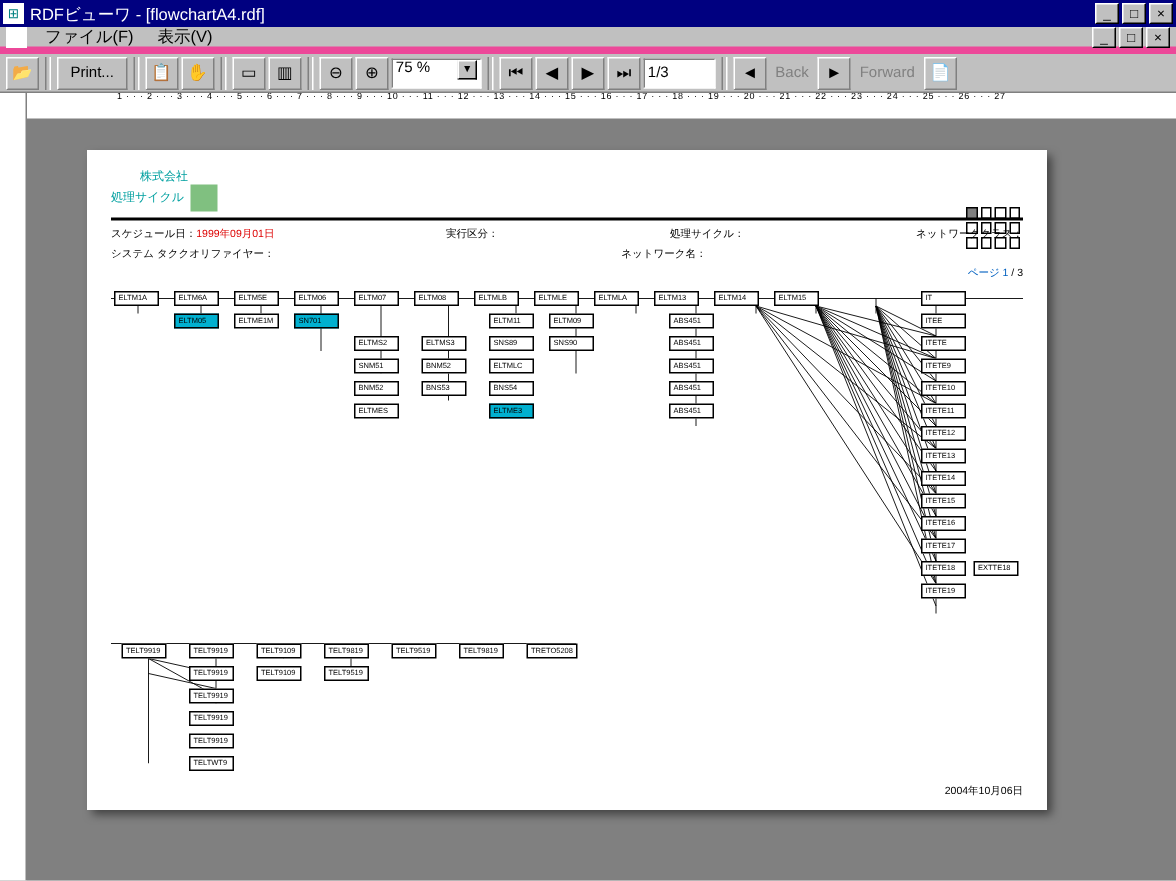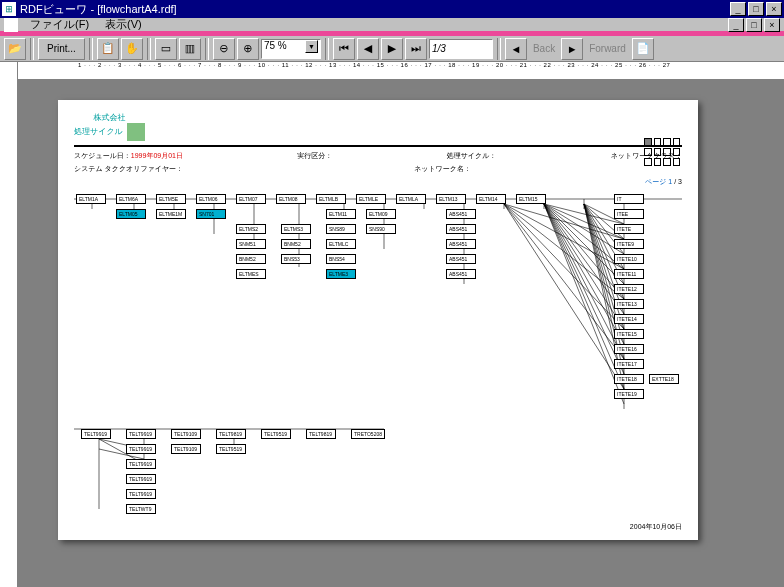--- a/index.html
+++ b/index.html
@@ -96,21 +96,21 @@
   <div class="tool-btn">⊖</div>
   <div class="tool-btn">⊕</div>
   <div class="tool-dropdown">
       <span>75 %</span>
     </div>
   <div class="tool-sep"></div>
   <div class="tool-btn">⏮</div>
   <div class="tool-btn">◀</div>
   <div class="tool-btn">▶</div>
   <div class="tool-btn">⏭</div>
-  <input class="tool-input" style="width: 64px; font-style: italic;" value="1/3">
+  <input class="tool-input" style="width: 48px;" value="1/3">
   <div class="tool-sep"></div>
   <div class="tool-btn">◄</div>
   <span style="font-size:10px;color:#808080;padding:0 4px">Back</span>
   <div class="tool-btn">►</div>
   <span style="font-size:10px;color:#808080;padding:0 4px">Forward</span>
   <div class="tool-btn">📄</div>
 </div>
 
 <div class="workspace">
   <div class="ruler-v"></div>

